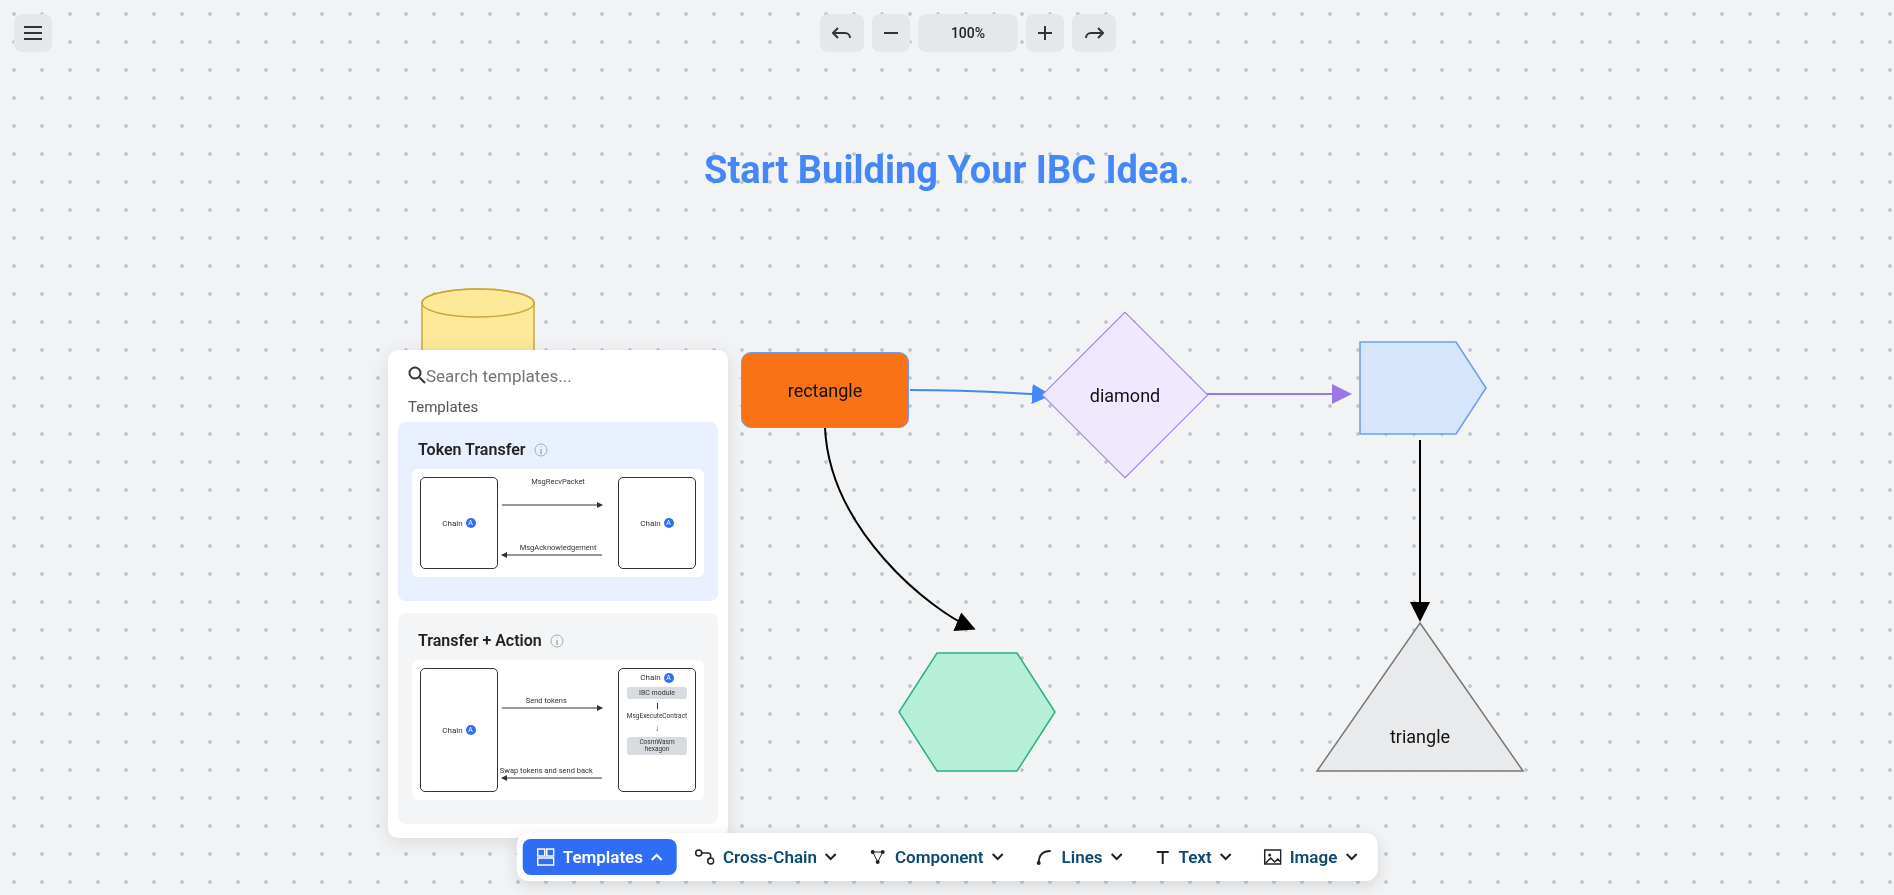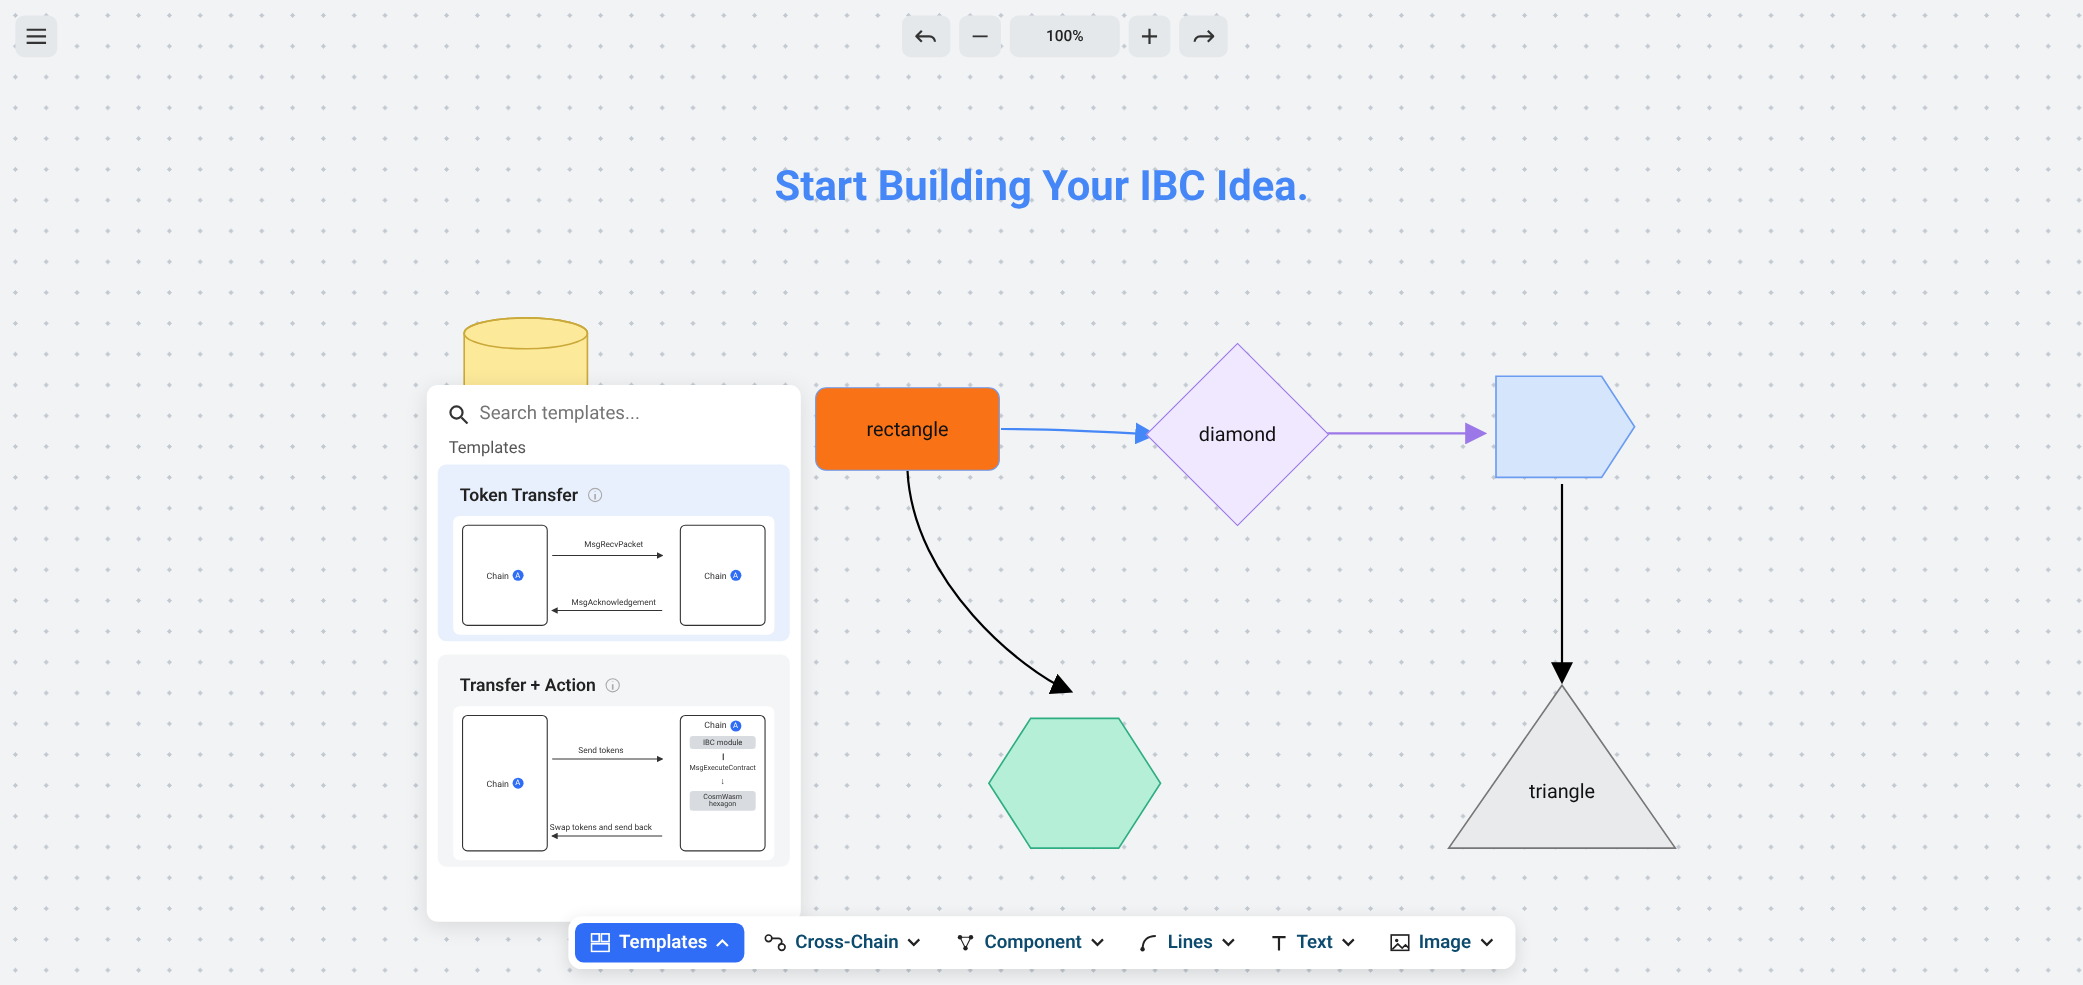--- a/index.html
+++ b/index.html
@@ -34,35 +34,35 @@
   .diamond-wrap .lbl { position: absolute; }
 
   .arrow-shape-wrap { position: absolute; width: 130px; height: 96px; display:flex; align-items:center; justify-content:center;}
   .arrow-shape-wrap svg { position:absolute; inset:0; }
 
   .hexagon-wrap { position: absolute; width: 160px; height: 122px; display:flex; align-items:center; justify-content:center;}
   .hexagon-wrap svg { position:absolute; inset:0;}
 
   .triangle-wrap { position: absolute; width: 210px; height: 152px; display:flex; align-items:flex-end; justify-content:center;}
   .triangle-wrap svg { position:absolute; inset:0;}
-  .triangle-wrap .lbl { position: absolute; bottom: 43px;}
+  .triangle-wrap .lbl { position: absolute; bottom: 26px;}
 
   .cylinder-wrap { position: absolute; width: 120px; height: 96px; }
   .cylinder-wrap svg { position:absolute; inset:0;}
 
   
   svg.connectors { position: absolute; inset: 0; width: 100%; height: 100%; pointer-events: none; }
 
   
   .templates-pop { position: absolute; top: 350px; left: 388px; width: 340px; height: 488px; background: #fff; border-radius: 10px; box-shadow: 0 4px 20px rgba(0,0,0,0.10); display:flex; flex-direction:column; overflow:hidden;}
-  .templates-pop .search-row { padding: 16px 16px 12px 20px; display:flex; align-items:flex-end; gap:10px;}
+  .templates-pop .search-row { padding: 16px 16px 12px 20px; display:flex; align-items:flex-start; }
   .templates-pop .search-row input { border: none; outline: none; font-size: 17px; color: #888; flex:1;}
   .templates-pop .section-label { padding: 0 20px 6px; font-size: 15px; color: #555;}
   .templates-pop .list { flex:1; overflow-y: auto; padding: 0 10px 10px;}
-  .templates-pop .card { border-radius: 8px; padding: 14px 14px 6px; margin-bottom: 12px; background:#f3f5f6;}
+  .templates-pop .card { border-radius: 8px; padding: 14px 14px 24px; margin-bottom: 12px; background:#f3f5f6;}
   .templates-pop .card.active { background: #e9f0fd; }
   .templates-pop .card-title { font-size: 16px; font-weight: 600; margin: 4px 6px 10px; display:flex; align-items:center; gap:8px; color:#222;}
   .templates-pop .mini { background:#fff; border-radius:6px; height: 108px; position:relative; }
   .templates-pop .mini .box { position:absolute; border:1.5px solid #333; border-radius:5px; background:#fff; font-size:8px; display:flex; align-items:center; justify-content:center; gap:3px; color:#333;}
   .templates-pop .mini .txt { position:absolute; font-size:7.5px; color:#333; text-align:center; white-space:nowrap;}
   .templates-pop .mini .chip { display:inline-block; width:10px; height:10px; border-radius:50%; background:#2f6df6; color:#fff; font-size:7px; line-height:10px; text-align:center;}
   .templates-pop .mini svg.miniconn { position:absolute; inset:0; width:100%; height:100%; pointer-events:none;}
 
   
   .bottombar { position: absolute; bottom: 14px; left: 50%; transform: translateX(-50%); background: #fff; border-radius: 12px; box-shadow: 0 4px 16px rgba(0,0,0,0.12); display: flex; align-items: center; padding: 6px; gap: 4px; }
@@ -194,21 +194,21 @@
       </div>
       <div class="mini">
         <div class="box" style="left:8px; top:8px; width:78px; height:92px;">
           <span>Chain</span>
             <span class="chip">A</span>
         </div>
         <div class="box" style="right:8px; top:8px; width:78px; height:92px;">
           <span>Chain</span>
             <span class="chip">A</span>
         </div>
-        <span class="txt" style="top:21px; left:50%; transform:translateX(-50%);">MsgRecvPacket</span>
+        <span class="txt" style="top:8px; left:50%; transform:translateX(-50%);">MsgRecvPacket</span>
         <span class="txt" style="top:74px; left:50%; transform:translateX(-50%);">MsgAcknowledgement</span>
         <svg class="miniconn">
           <defs>
               <marker id="m1b" markerWidth="6" markerHeight="6" refX="5" refY="3" orient="auto">
                 <path d="M0 0L6 3 0 6z" fill="#333"></path>
               </marker>
             </defs>
           <path d="M 90 36 L 190 36" stroke="#333" stroke-width="1" marker-end="url(#m1b)"></path>
           <path d="M 190 86 L 90 86" stroke="#333" stroke-width="1" marker-end="url(#m1b)"></path>
         </svg>

